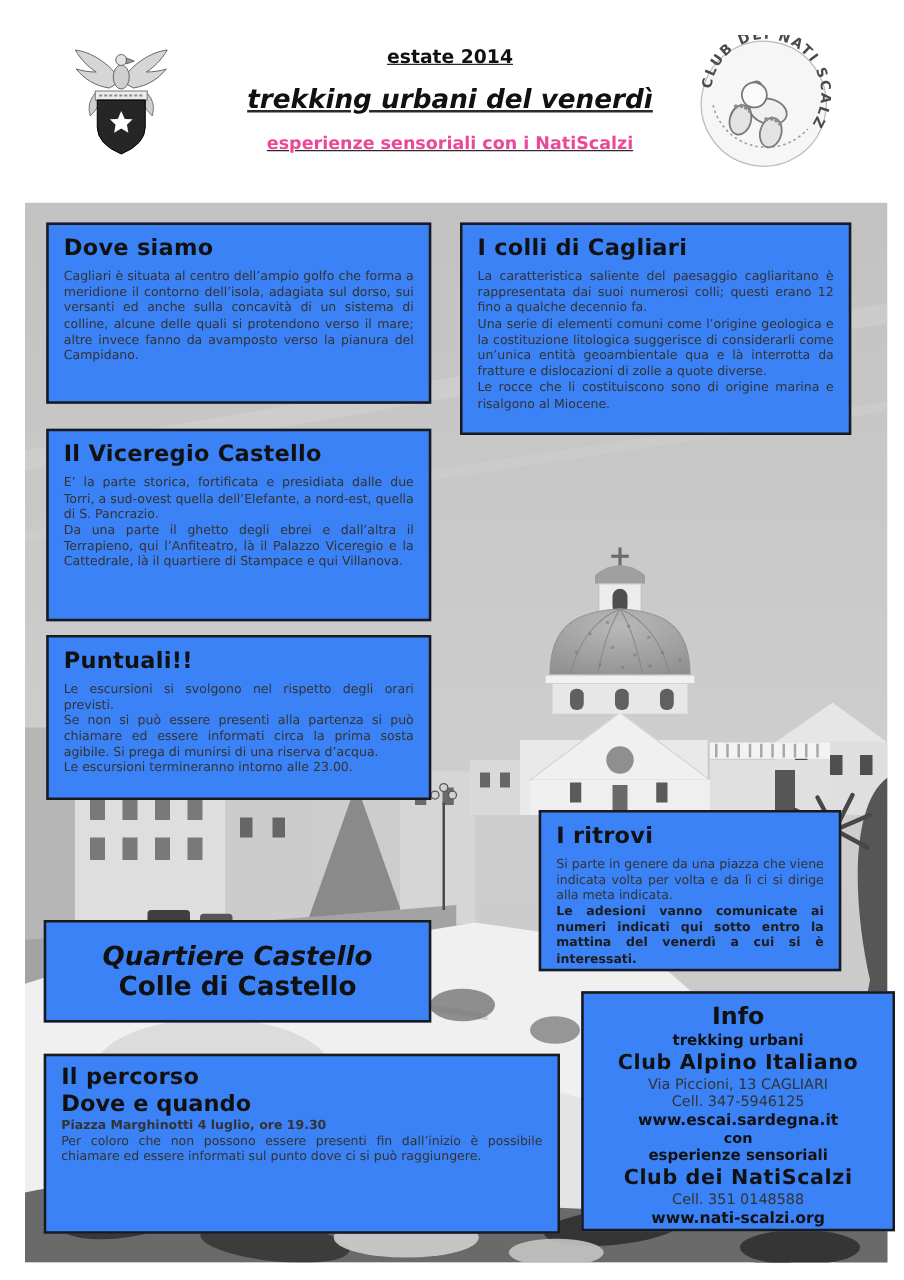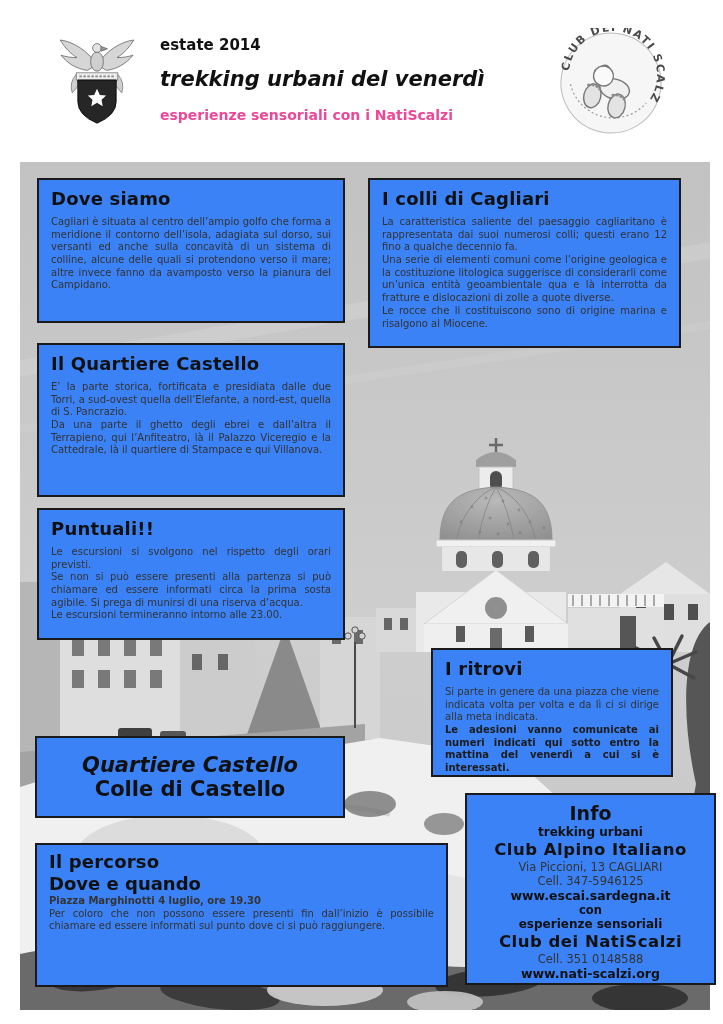--- a/index.html
+++ b/index.html
@@ -3,21 +3,21 @@
 <meta charset="utf-8">
 <style>
   html,body{margin:0;padding:0;background:#ffffff;}
   .page{position:relative;width:723px;height:1024px;background:#ffffff;overflow:hidden;
         font-family:"DejaVu Sans", sans-serif;color:#2b2b2b;}
 
   
   .header{position:absolute;left:0;top:0;width:723px;height:150px;background:#fff;}
   .logo-left{position:absolute;left:57px;top:36px;width:80px;height:96px;}
   .logo-right{position:absolute;left:556px;top:28px;width:110px;height:110px;}
-  .header-text{position:absolute;left:160px;top:36px;width:400px;text-align:left;}
+  .header-text{position:absolute;left:160px;top:36px;width:400px;text-align:center;text-decoration:underline;}
   .season{font-size:15px;font-weight:bold;color:#111;}
   .main-title{margin-top:13px;font-size:21px;font-weight:bold;font-style:italic;color:#111;}
   .subtitle{margin-top:16px;font-size:14px;font-weight:bold;color:#ec4899;}
 
   
   .photo{position:absolute;left:20px;top:162px;width:690px;height:848px;}
   .photo svg{display:block;width:100%;height:100%;}
 
   
   .box{position:absolute;background:#3b82f6;border:2px solid #1a1a1a;
@@ -292,21 +292,21 @@
   </div>
 
   <div class="box b-colli">
     <h2>I colli di Cagliari</h2>
     <p>La caratteristica saliente del paesaggio cagliaritano è rappresentata dai suoi numerosi colli; questi erano 12 fino a qualche decennio fa.
 Una serie di elementi comuni come l’origine geologica e la costituzione litologica suggerisce di considerarli come un’unica entità geoambientale qua e là interrotta da fratture e dislocazioni di zolle a quote diverse.
 Le rocce che li costituiscono sono di origine marina e risalgono al Miocene.</p>
   </div>
 
   <div class="box b-castello">
-    <h2>Il Quartiere Castello</h2>
+    <h2>Il Viceregio Castello</h2>
     <p>E’ la parte storica, fortificata e presidiata dalle due Torri, a sud-ovest quella dell’Elefante, a nord-est, quella di S. Pancrazio.
 Da una parte il ghetto degli ebrei e dall’altra il Terrapieno, qui l’Anfiteatro, là il Palazzo Viceregio e la Cattedrale, là il quartiere di Stampace e qui Villanova.</p>
   </div>
 
   <div class="box b-puntuali">
     <h2>Puntuali!!</h2>
     <p>Le escursioni si svolgono nel rispetto degli orari previsti.
 Se non si può essere presenti alla partenza si può chiamare ed essere informati circa la prima sosta agibile. Si prega di munirsi di una riserva d’acqua.
 Le escursioni termineranno intorno alle 23.00.</p>
   </div>

